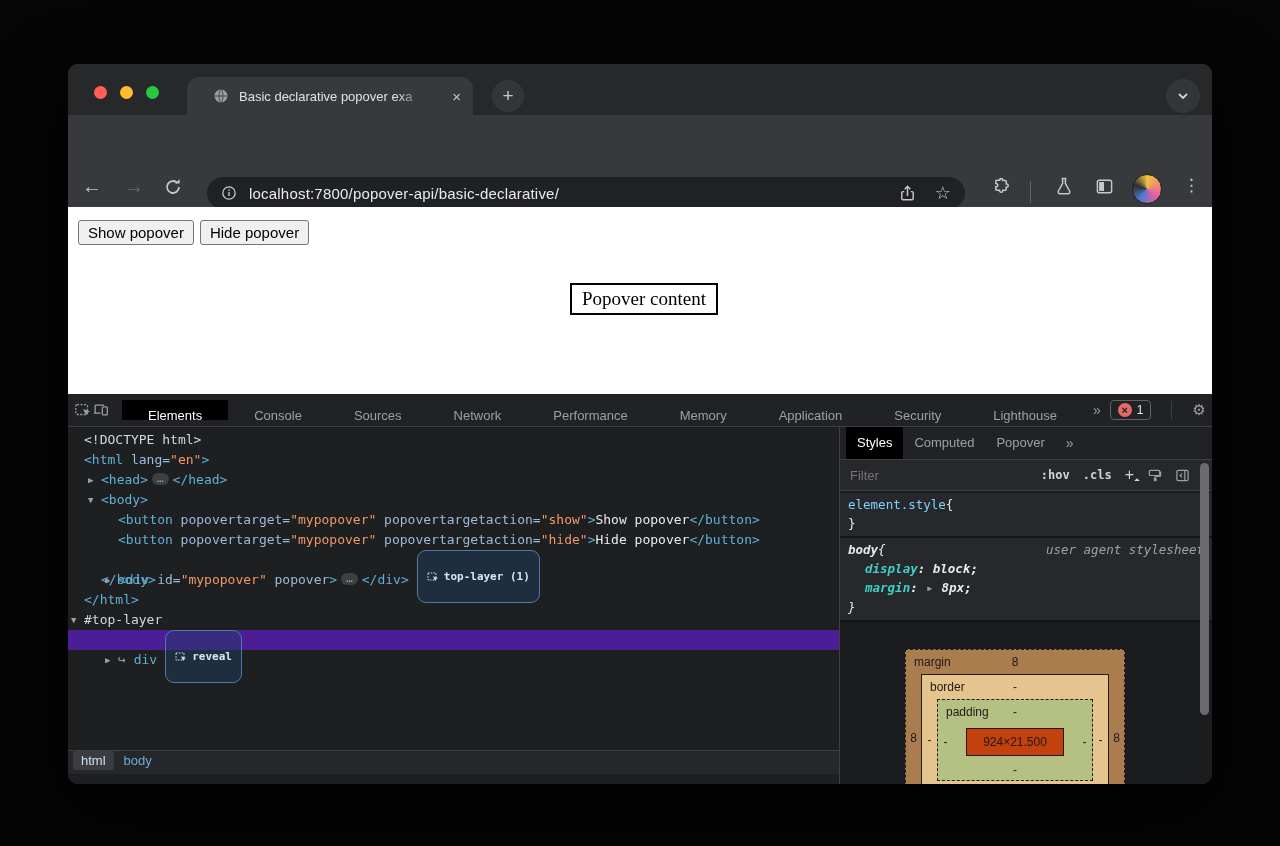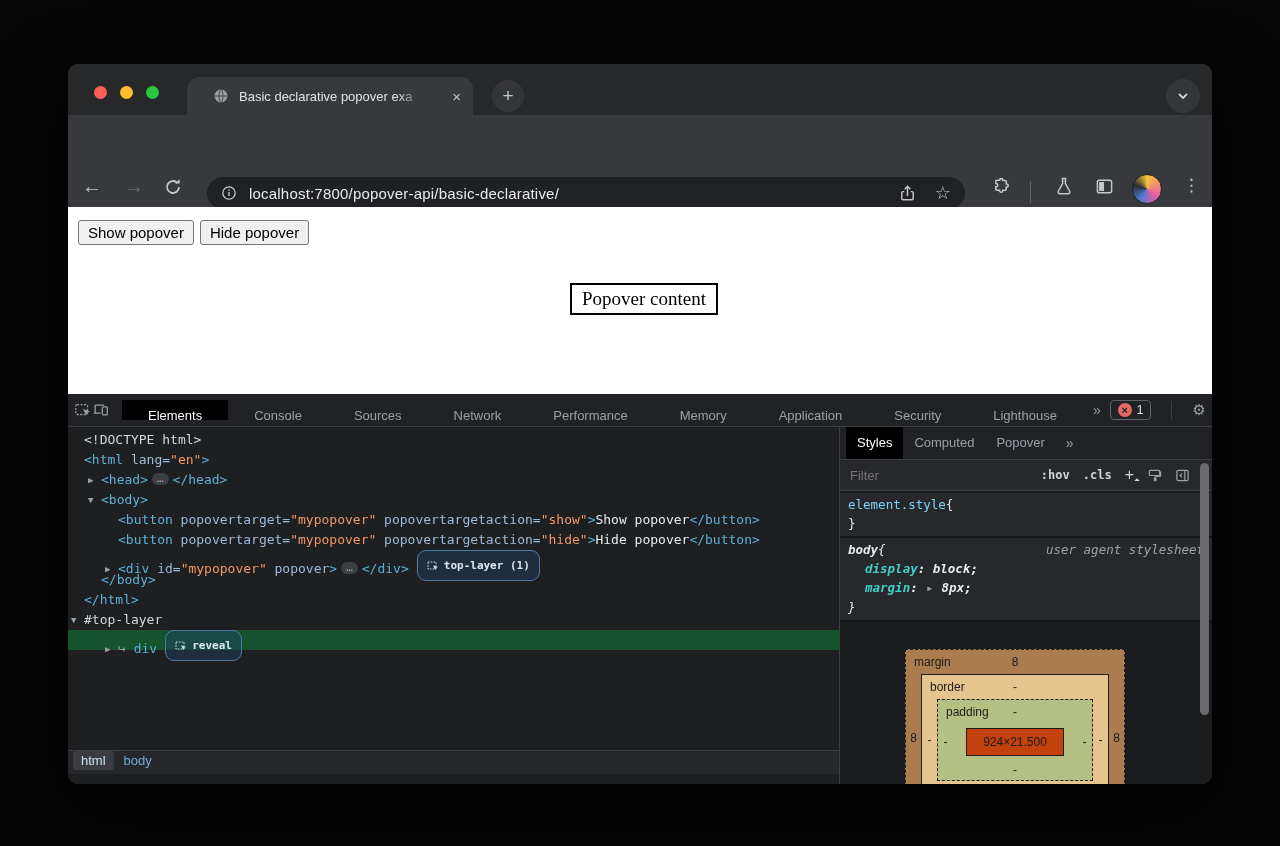--- a/index.html
+++ b/index.html
@@ -59,28 +59,28 @@
   .err-badge{display:flex;align-items:center;gap:5px;border:1px solid #5f6368;border-radius:4px;padding:2px 7px;}
   .err-dot{width:14px;height:14px;border-radius:50%;background:#e46962;color:#1e1f21;font-size:11px;
        line-height:14px;text-align:center;font-weight:700;}
   .err-count{color:#e8eaed;font-size:12px;}
   .gear{font-size:15px;} .dots-v{font-size:16px;} .dt-close{font-size:18px;color:#9aa0a6;}
 
   .dt-main{display:flex;height:357px;position:relative;overflow:hidden;}
   .dom-pane{width:772px;box-sizing:border-box;border-right:1px solid #3c4043;position:relative;background:#1e1f21;}
   .dom-tree{padding-top:3px;font-family:"DejaVu Sans Mono",monospace;font-size:13px;line-height:20px;}
   .dom-row{white-space:nowrap;height:20px;}
-  .dom-row.selected{background:#14532d;}
+  .dom-row.selected{background:#4c1d95;}
   .arrow{display:inline-block;width:13px;margin-left:-13px;color:#9aa0a6;font-size:9px;vertical-align:1px;}
   .tok-tag{color:#5db0d7}.tok-attr{color:#9bbbdc}.tok-val{color:#f29766}
   .tok-text{color:#e8eaed}.tok-plain{color:#d5d7da}.tok-gray{color:#9aa0a6}
   .epill{display:inline-block;background:#3c4043;color:#9aa0a6;border-radius:8px;padding:0 5px;margin:0 4px;
        font-size:11px;line-height:12px;vertical-align:2px;}
   .dom-badge{display:inline-flex;align-items:center;gap:5px;border:1px solid #4e7ba6;border-radius:9px;
-       background:rgba(32,64,99,.45);color:#dbe6f1;font-size:11px;font-weight:700;padding:8px 9px;margin-left:8px;
+       background:rgba(32,64,99,.45);color:#dbe6f1;font-size:11px;font-weight:700;padding:19px 9px;margin-left:8px;
        vertical-align:1px;line-height:13px;}
   .crumbs{position:absolute;left:0;top:323px;width:100%;height:24px;background:#26272a;border-top:1px solid #3c4043;
        display:flex;align-items:flex-start;padding-left:5px;box-sizing:border-box;font-size:13px;gap:2px;}
   .crumb{padding:2px 8px;color:#6fa8d8;border-radius:2px;}
   .crumb.active{background:#3a3c3f;color:#cde1f2;}
 
   
   .sb{flex:1;position:relative;background:#1b1c1e;overflow:hidden;}
   .sb-tabs{height:32px;border-bottom:1px solid #3c4043;display:flex;align-items:center;font-size:13px;
        background:#212226;padding-left:6px;}

